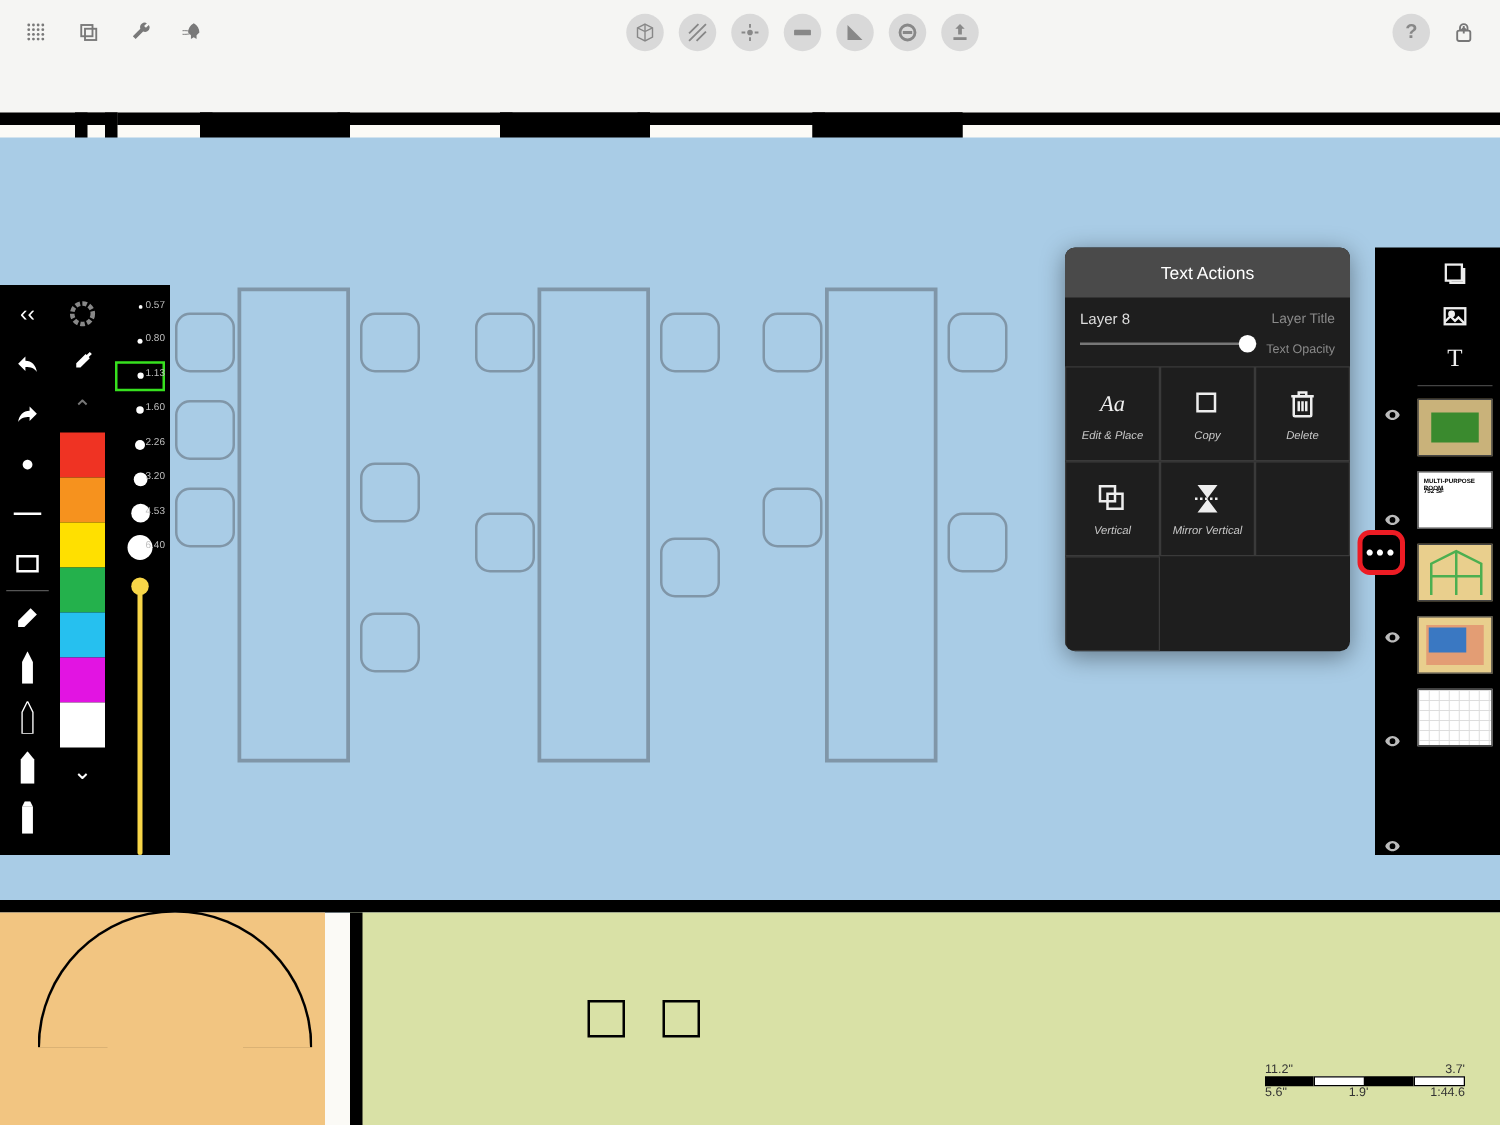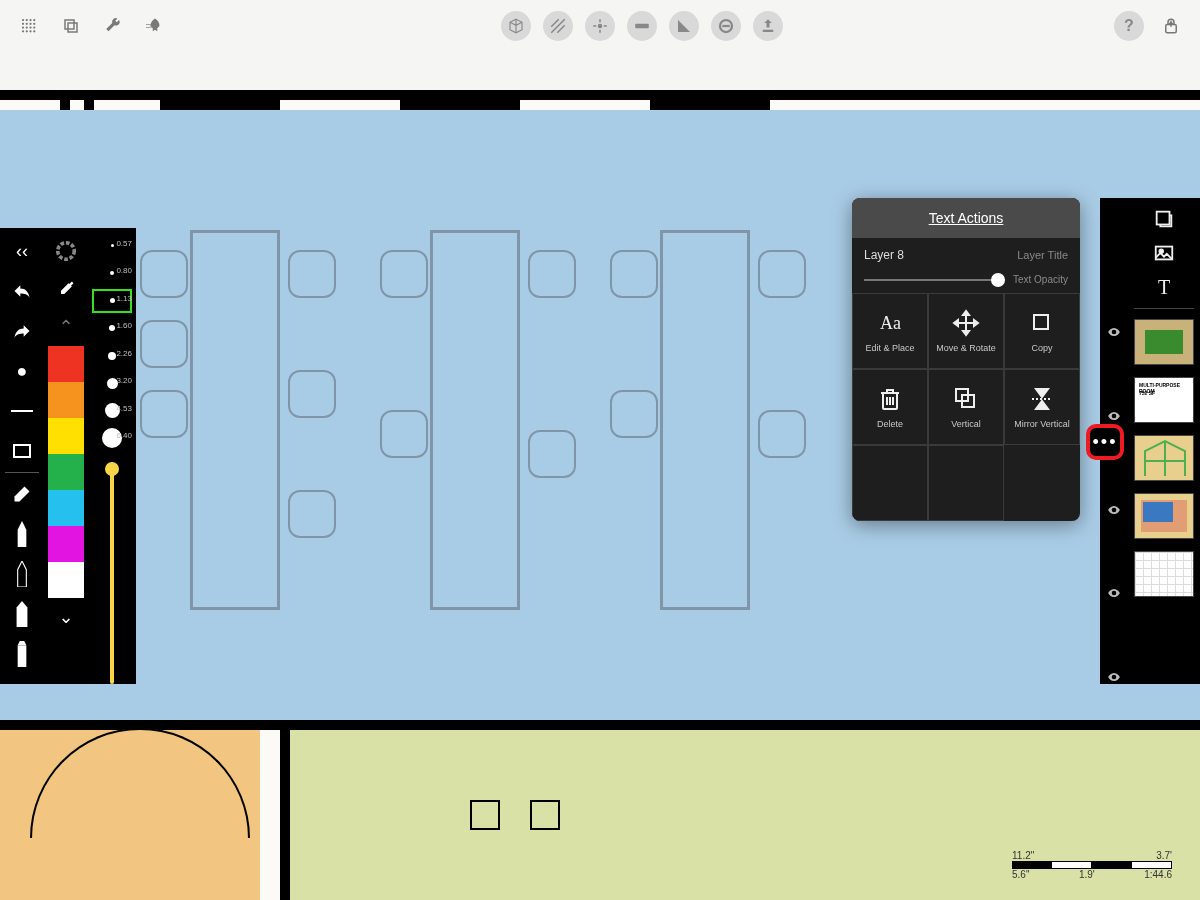--- a/index.html
+++ b/index.html
@@ -94,29 +94,29 @@
   .slider-knob {
     position:absolute; top:-2px; left:-5px; width:14px; height:14px; border-radius:50%; background:#f8d648;
   }
 
   
   .text-actions {
     position:absolute; top:198px; left:852px; width:228px;
     background:#1e1e1e; border-radius:8px; overflow:hidden;
     color:#fff; box-shadow:0 4px 20px rgba(0,0,0,.4);
   }
-  .ta-title { background:#4a4a4a; text-align:center; font-size:14px; padding:12px 0;text-decoration:underline; }
+  .ta-title { background:#4a4a4a; text-align:center; font-size:14px; padding:12px 0; }
   .ta-row { display:flex; justify-content:space-between; align-items:center;
     padding:10px 12px; font-size:12px; color:#c8c8c8; }
   .ta-row .right { font-size:11px; color:#8a8a8a; }
-  .ta-slider { padding:2px 12px 8px; display:flex; align-items:center; gap:8px;}
+  .ta-slider { padding:2px 12px 8px; display:flex; gap:8px;}
   .ta-track { flex:1; height:2px; background:#777; position:relative; }
   .ta-thumb { position:absolute; right:0; top:-6px; width:14px; height:14px;
     border-radius:50%; background:#fff; }
-  .ta-grid { display:grid; grid-template-columns:repeat(3,1fr); }
+  .ta-grid { display:grid; grid-template-columns:repeat(3,1fr);font-style:italic; }
   .ta-cell {
     aspect-ratio:1/1; border:1px solid #3a3a3a;
     display:flex; flex-direction:column; align-items:center; justify-content:center;
     gap:6px; font-size:9px; color:#c8c8c8; text-align:center; cursor:pointer;
   }
   .ta-cell svg { width:28px; height:28px; }
 
   
   .right-strip {
     position:absolute; top:198px; right:0; width:100px; bottom:216px;
@@ -413,30 +413,20 @@
       <div class="ta-cell">
         <svg viewBox="0 0 28 28">
           <text x="4" y="20" font-size="18" fill="#eee" font-family="serif">Aa</text>
         </svg>
         <span>Edit
 &amp; Place</span>
       </div>
       <div class="ta-cell">
         <svg viewBox="0 0 28 28">
           <g stroke="#eee" stroke-width="2" fill="none">
-            <path d="M14 4v20M4 14h20"></path>
-            <path d="M14 2l-3 4h6zM14 26l-3-4h6zM2 14l4-3v6zM26 14l-4-3v6z" fill="#eee"></path>
-          </g>
-        </svg>
-        <span>Move
-&amp; Rotate</span>
-      </div>
-      <div class="ta-cell">
-        <svg viewBox="0 0 28 28">
-          <g stroke="#eee" stroke-width="2" fill="none">
             <rect x="6" y="6" width="14" height="14"></rect>
           </g>
         </svg>
         <span>Copy</span>
       </div>
       <div class="ta-cell">
         <svg viewBox="0 0 28 28">
           <g stroke="#eee" stroke-width="2" fill="none">
             <rect x="7" y="8" width="14" height="16" rx="1"></rect>
             <path d="M5 8h18M11 8V5h6v3M11 12v8M14 12v8M17 12v8"></path>

